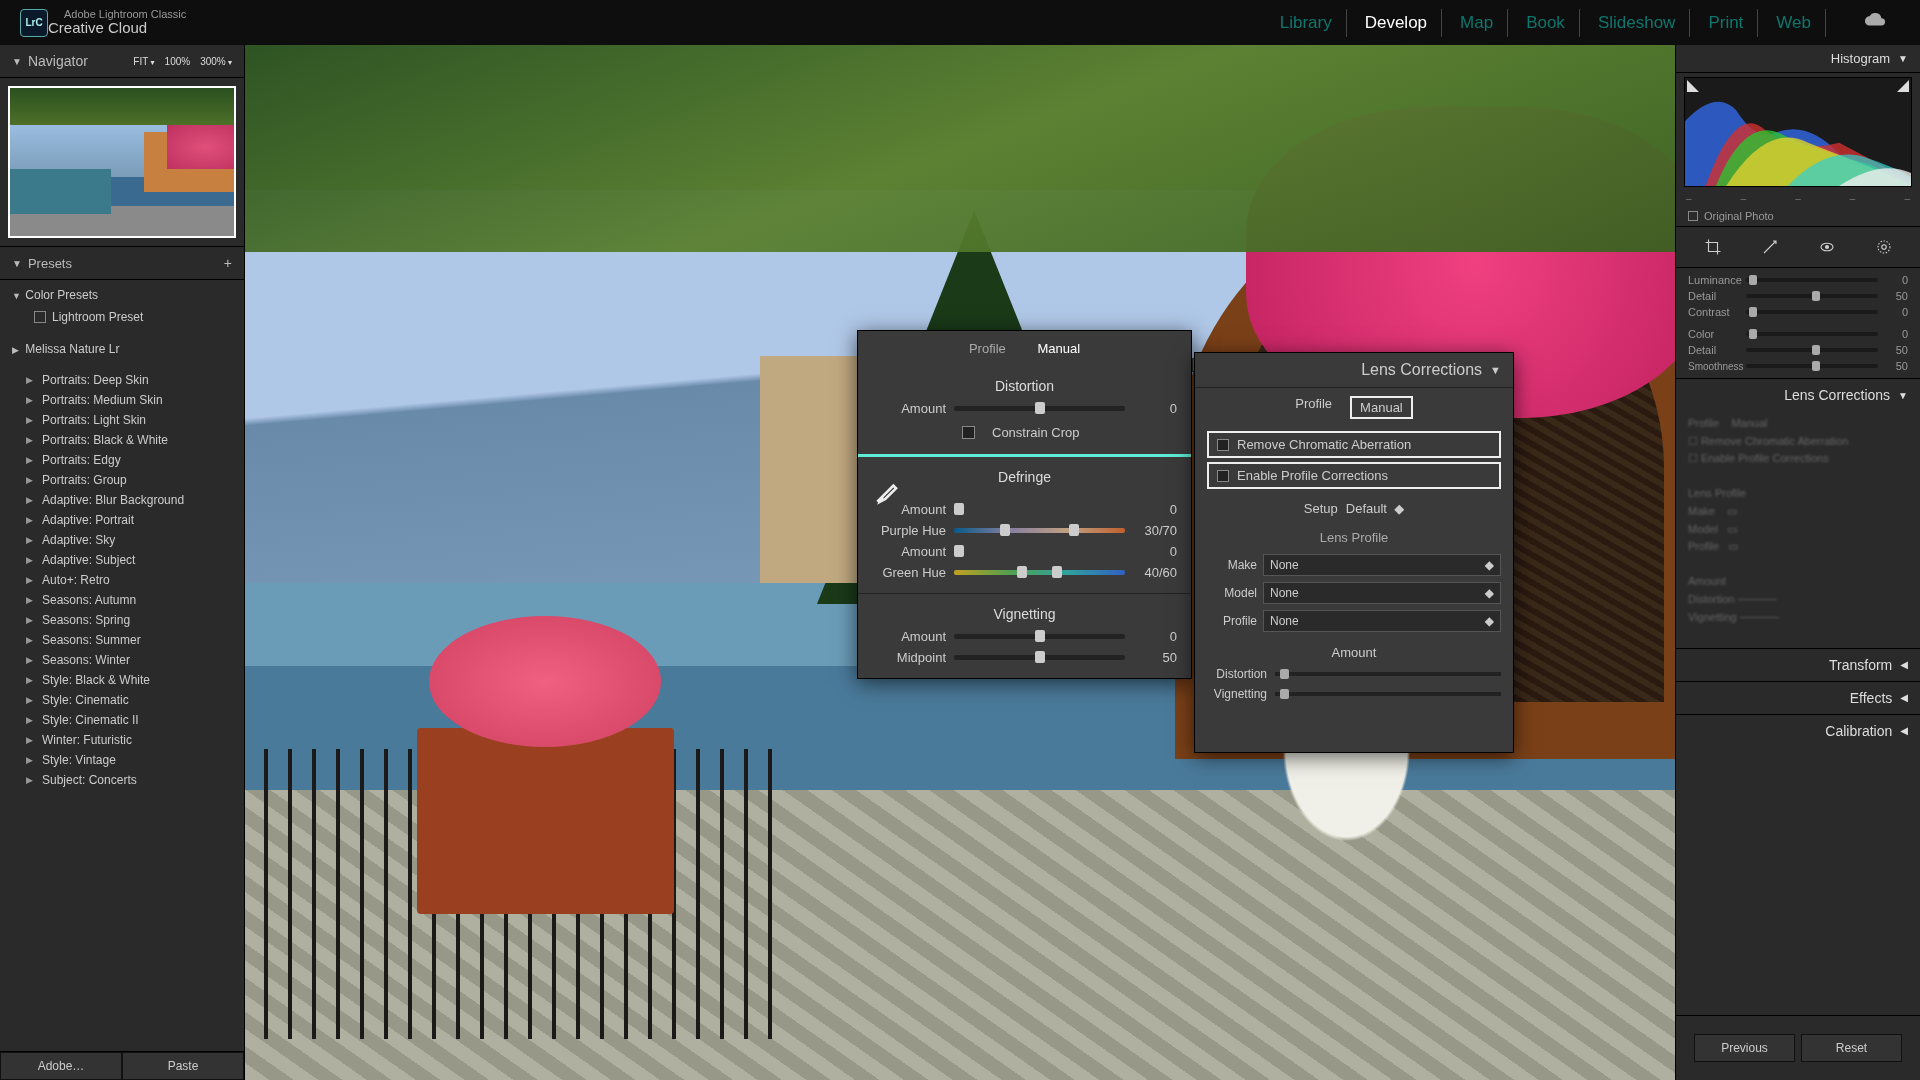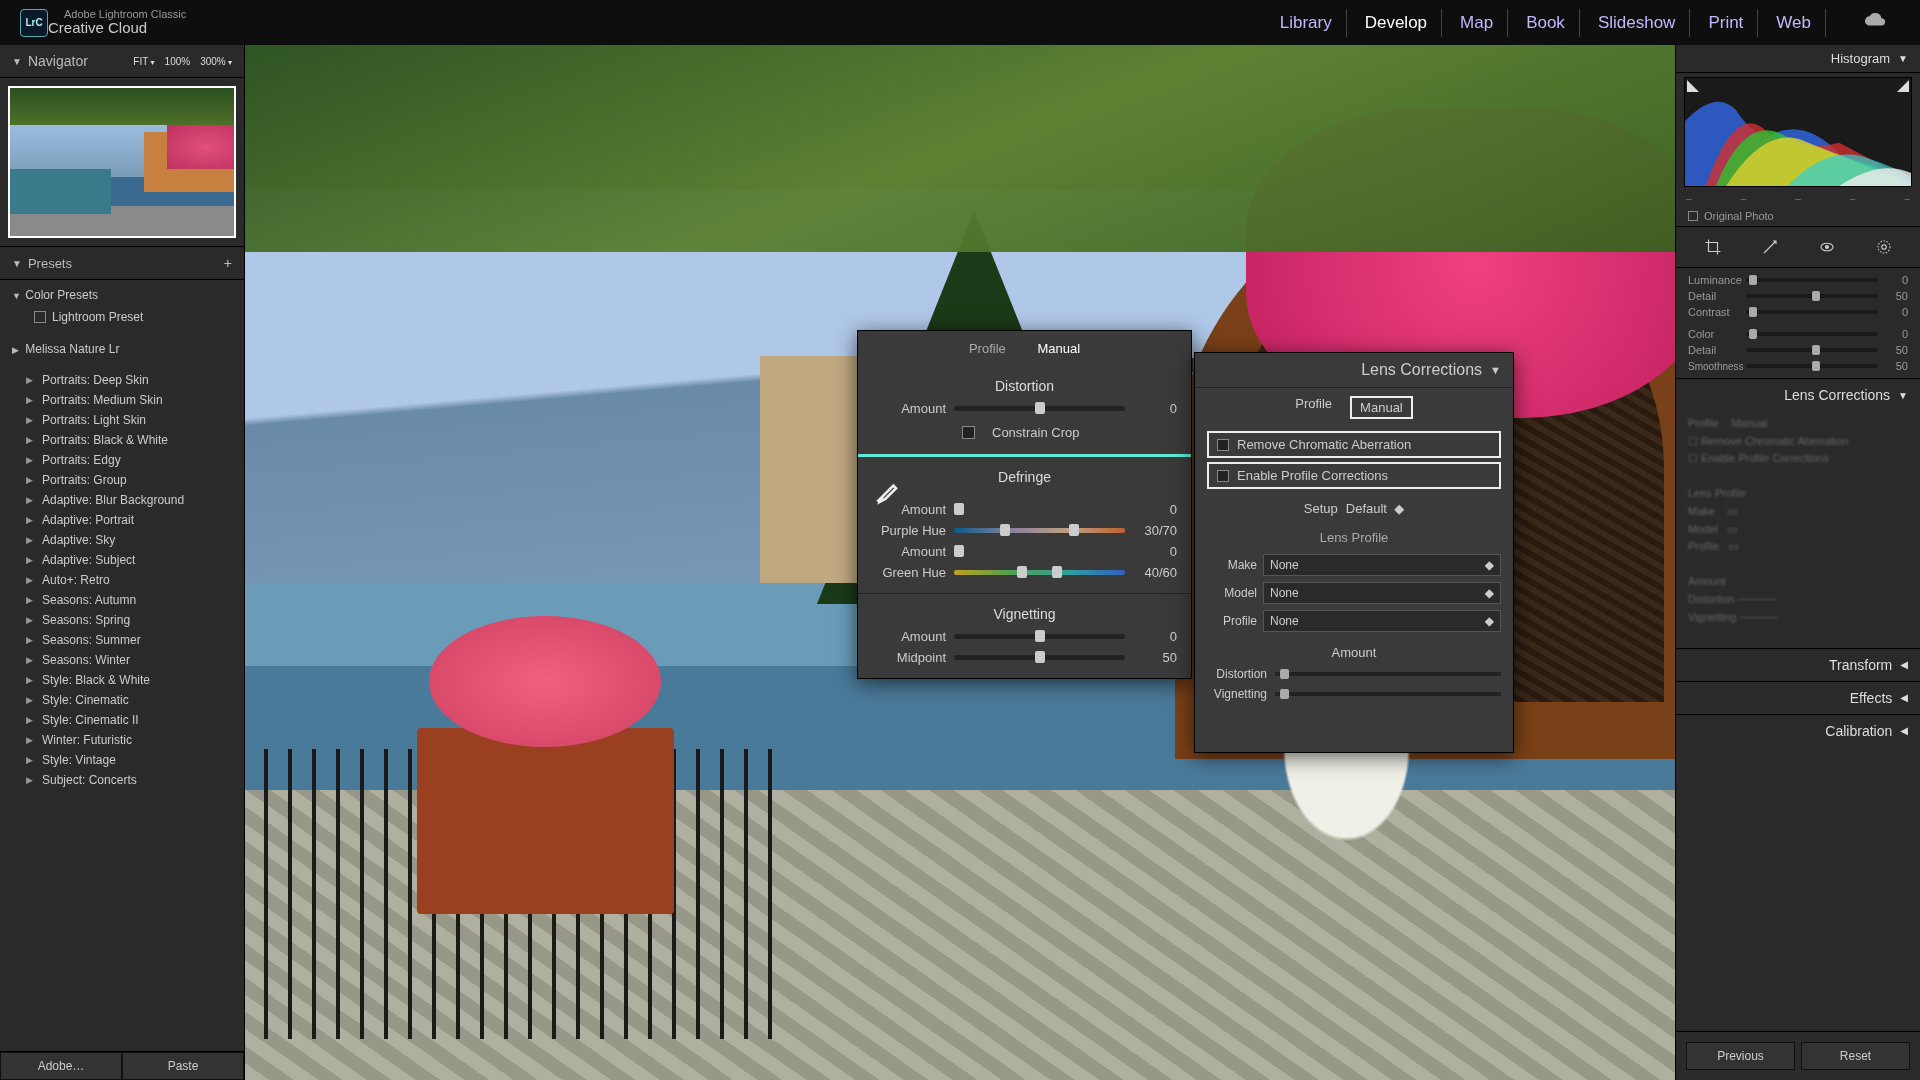--- a/index.html
+++ b/index.html
@@ -7,21 +7,21 @@
   .app { width:100%; height:100%; display:flex; flex-direction:column; }
 
   
   .topbar { height:45px; background:#0e0e0e; display:flex; align-items:center; padding:0 20px; justify-content:space-between; }
   .brand { display:flex; align-items:center; gap:0; }
   .lrc-logo { width:28px; height:28px; background:#0a1a2a; border:1px solid #5aa; border-radius:4px; display:flex; align-items:center; justify-content:center; font-size:10px; font-weight:bold; color:#aee; }
   .brand-txt { display:flex; flex-direction:column; line-height:1.1; }
   .brand-txt .line1 { color:#999; font-size:11px;margin-left:16px; }
   .brand-txt .line2 { color:#ccc; font-size:15px; }
   .modules { display:flex; gap:4px; align-items:center; }
-  .modules span { color:#c4b5fd; font-size:17px; padding:4px 14px; border-right:1px solid #444; cursor:pointer; }
+  .modules span { color:#0f766e; font-size:17px; padding:4px 14px; border-right:1px solid #444; cursor:pointer; }
   .modules span:last-of-type { border-right:none; }
   .modules .active { color:#fff; }
   .cloud { color:#888; margin-left:20px; }
   .cloud svg{width:22px;height:22px;fill:#aaa;}
 
   
   .main { flex:1; display:flex; position:relative; background:#1a1a1a; }
 
   
   .left { width:245px; background:#2a2a2a; display:flex; flex-direction:column; border-right:1px solid #000; }
@@ -82,21 +82,21 @@
   .tools svg{width:18px;height:18px;stroke:#ccc;fill:none;stroke-width:1.5;}
   .slider-row{display:flex;align-items:center;padding:2px 12px;gap:6px;font-size:11px;}
   .slider-row .lbl{width:52px;color:#999;}
   .slider-row .trk{flex:1;height:4px;background:#1a1a1a;position:relative;border-radius:2px;}
   .slider-row .thm{position:absolute;top:-3px;width:8px;height:10px;background:#aaa;border-radius:2px;}
   .slider-row .val{width:24px;text-align:right;color:#999;}
   .right-section-head{padding:8px 12px;display:flex;justify-content:flex-end;align-items:center;gap:8px;color:#ddd;font-size:14px;border-top:1px solid #000;}
   .right-section-head .tri{font-size:10px;}
   .faded{opacity:0.4;filter:blur(1px);padding:4px 12px;font-size:11px;line-height:1.6;}
 
-  .prev-reset{display:flex;gap:6px;padding:10px;border-top:1px solid #000;}
+  .prev-reset{display:flex;gap:6px;padding:18px;border-top:1px solid #000;}
   .prev-reset button{flex:1;background:#333;color:#ccc;border:1px solid #111;padding:6px 0;font-size:12px;cursor:pointer;}
 
   
   .float-panel { position:absolute; background:#3a3a3a; color:#ccc; border:1px solid #000; box-shadow:0 4px 20px rgba(0,0,0,0.6);}
   .float1 { left:612px; top:285px; width:335px; }
   .float1 .tabs span{display:inline-block;padding:10px 14px;color:#aaa;}
   .float1 .tabs .on{color:#fff;}
   .sect{padding:4px 14px 10px 14px;}
   .sect-title{text-align:center;color:#ddd;padding:8px 0 4px 0;font-size:14px;}
   .srow{display:flex;align-items:center;gap:8px;padding:3px 0;}

